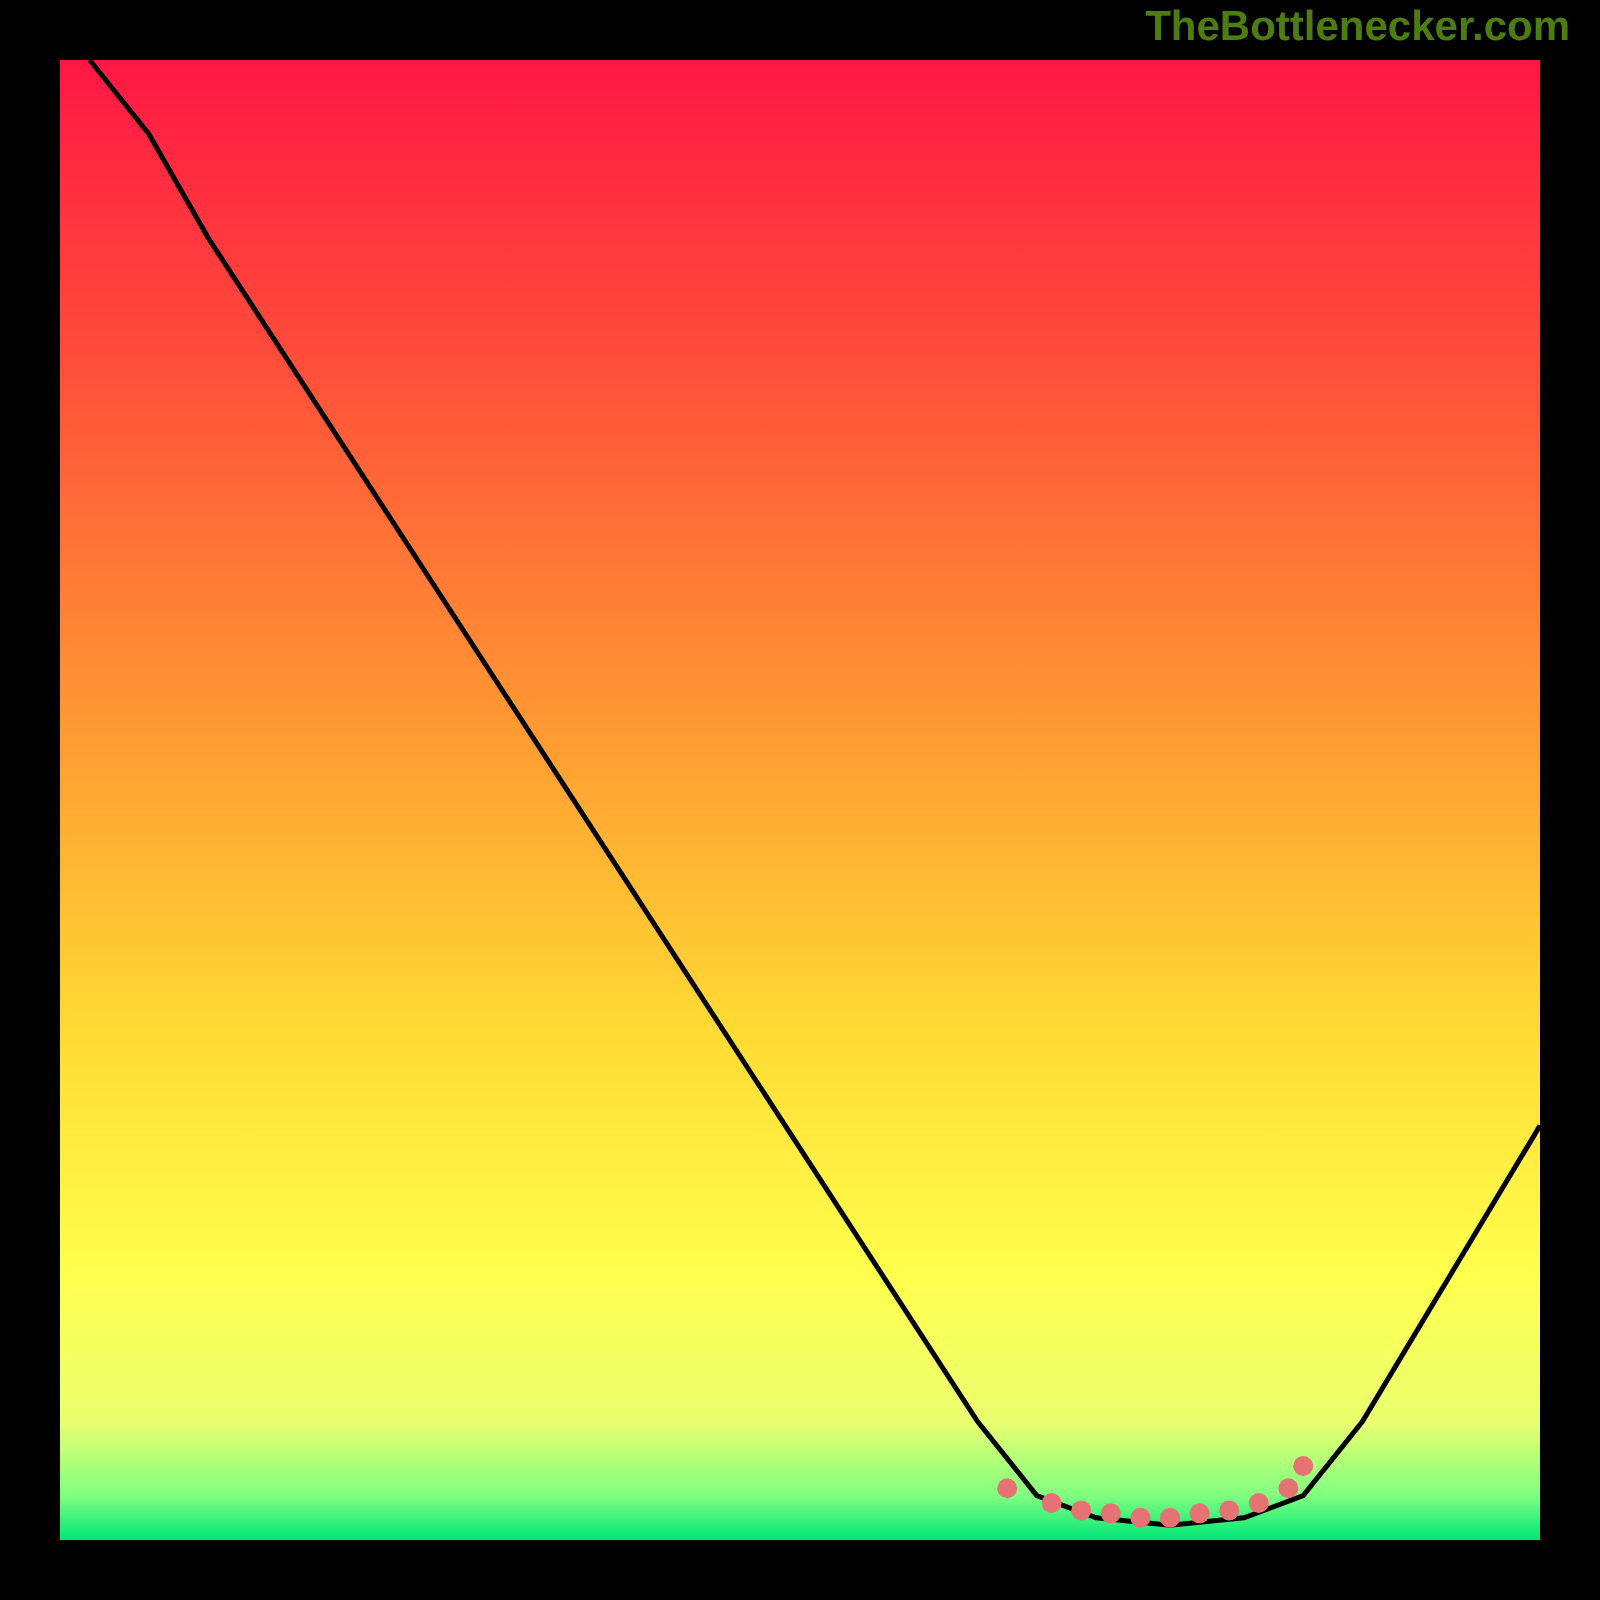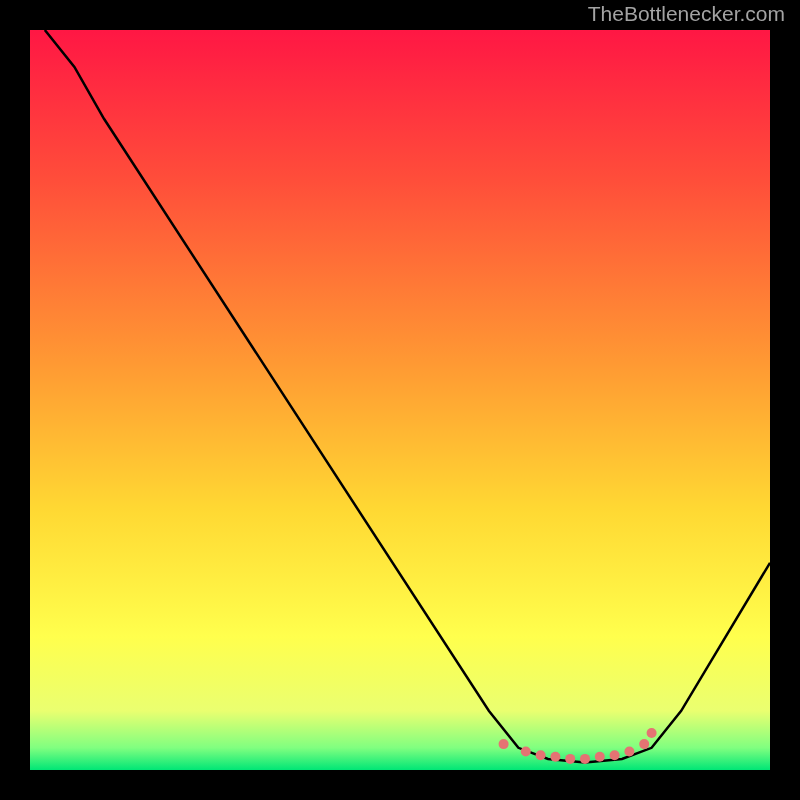--- a/index.html
+++ b/index.html
@@ -8,23 +8,23 @@
     width: 800px;
     height: 800px;
     background: #000;
     position: relative;
     font-family: Arial, sans-serif;
   }
   .watermark {
     position: absolute;
     top: 2px;
     right: 15px;
-    color: #a3a3a3;
+    color: #4d7c0f;
     font-size: 21px;
-    font-weight: normal;
+    font-weight: bold;
     z-index: 10;
   }
   .chart-area {
     position: absolute;
     left: 30px;
     top: 30px;
     width: 740px;
     height: 740px;
     overflow: hidden;
   }

